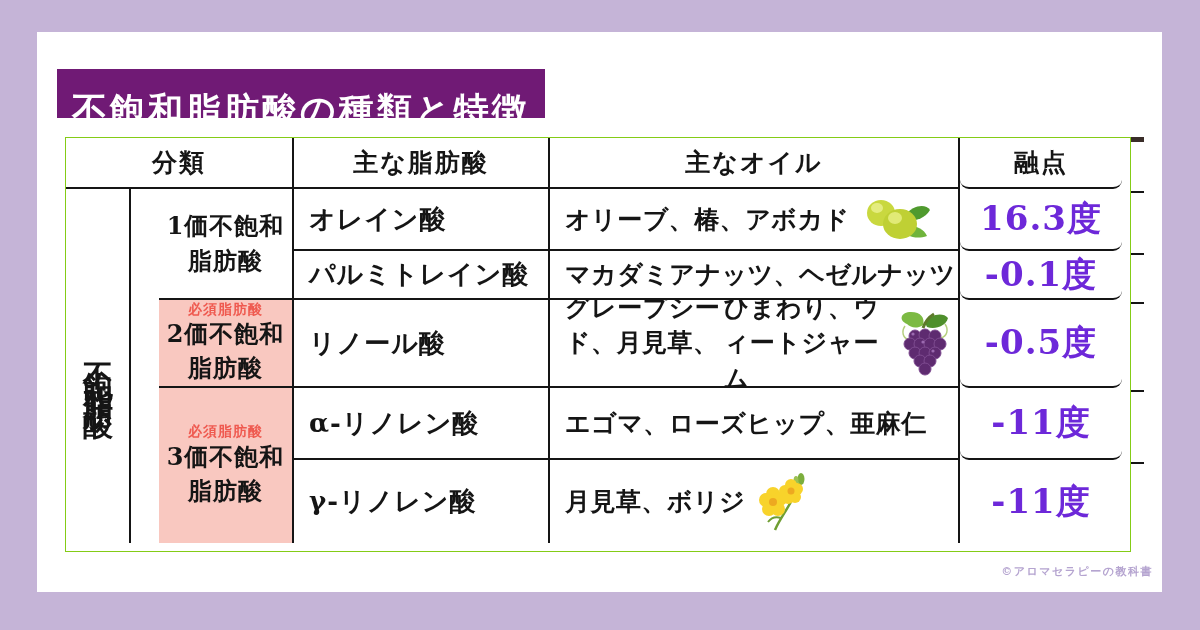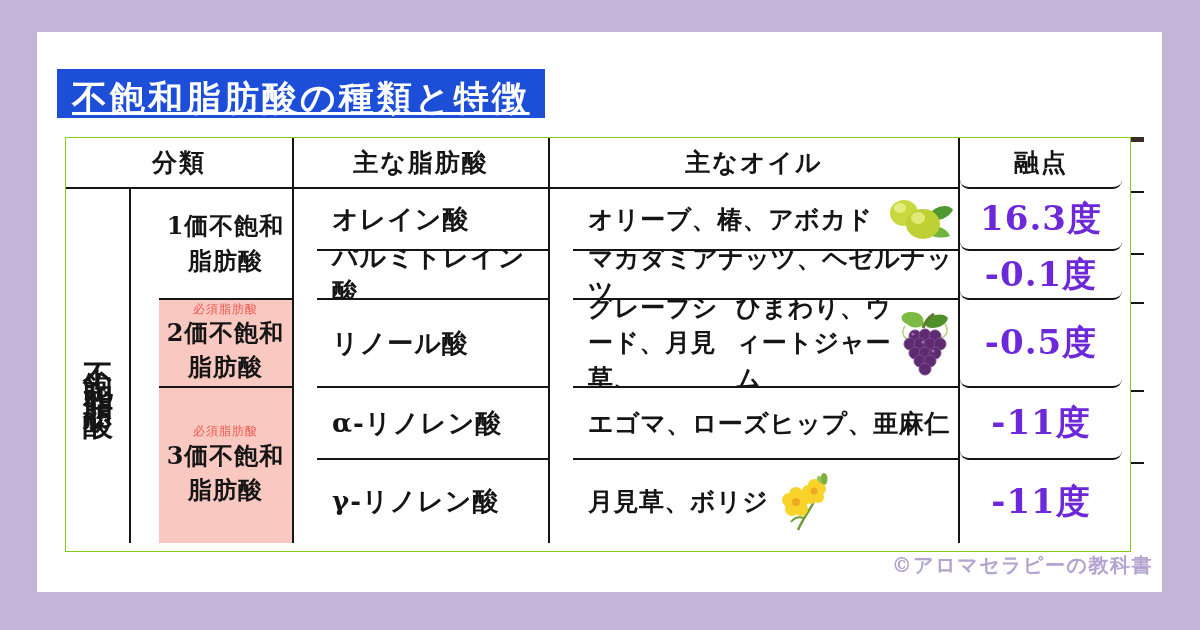--- a/index.html
+++ b/index.html
@@ -10,57 +10,57 @@
     position:relative;
     overflow:hidden;
   }
   #stage { position:absolute; inset:0; background:#c5b4d7; }
   #card {
     position:absolute; left:37px; top:32px; width:1125px; height:560px;
     background:#ffffff;
   }
   .title {
     position:absolute; left:20px; top:37px; height:49px;
-    background:#1d4ed8; color:#ffffff;
+    background:#701a75; color:#ffffff;
     font-size:35px; font-weight:700; line-height:49px;
-    padding:4px 15px; letter-spacing:3px; white-space:nowrap;text-decoration:underline;
+    padding:16px 15px; letter-spacing:3px; white-space:nowrap;text-decoration:underline;
   }
   .ftable {
     position:absolute; left:28px; top:105px; width:1066px; height:415px;
     border:1px solid #84cc16; background:#ffffff;
     display:grid;
     grid-template-columns:65px 163px 256px 410px 162px;
     grid-template-rows:51px 62px 49px 88px 72px 83px;
   }
   .cell {
     border-right:2px solid #151515; border-bottom:2px solid #151515;
     display:flex; align-items:center; justify-content:center;
     color:#151515; overflow:hidden;
   }
   .no-r { border-right:none;border-radius:9px; }
   .no-b { border-bottom:none; }
-  .left { justify-content:flex-start; padding-left:15px;margin-left:23px; }
+  .left { justify-content:flex-start; padding-left:15px; }
   .hdr  { font-size:25px; font-weight:700; letter-spacing:2px; }
   .fat  { font-size:26px; font-weight:700; letter-spacing:1px; }
   .oil  { font-size:25px; font-weight:700; letter-spacing:0.5px; }
   .oil-lines { display:flex; flex-direction:row; line-height:1.42; }
   .melt { color:#6d28d9; font-size:34px; font-weight:700; letter-spacing:1px; }
   .grp  { flex-direction:column; font-size:24px; font-weight:700;
           line-height:1.42; text-align:center; letter-spacing:1px;margin-left:28px; }
   .pink { background:#f9c8c0; }
-  .badge { color:#ef5a50; font-size:12px; font-weight:400; line-height:1.2; letter-spacing:1px; }
+  .badge { color:#ef5a50; font-size:14px; font-weight:700; line-height:1.2; letter-spacing:1px; }
   .vlabel {
     writing-mode:vertical-rl; text-orientation:upright;
     font-size:30px; font-weight:700; letter-spacing:9px;
   }
   .stub { position:absolute; left:1094px; width:13px; height:2px; background:#151515; }
   .stub-top { position:absolute; left:1094px; width:13px; height:5px; background:#3a2d29; }
   .copyright {
     position:absolute; right:9px; bottom:13px;
-    color:#b5a4d0; font-size:20px; font-weight:700; letter-spacing:1.5px;
+    color:#b5a4d0; font-size:11px; font-weight:700; letter-spacing:1.5px;
   }
   .oil-icon { flex:0 0 auto; }
 </style>
 </head>
 <body>
 
 <div id="stage">
   <div id="card">
 
     <div class="title">不飽和脂肪酸の種類と特徴</div>

